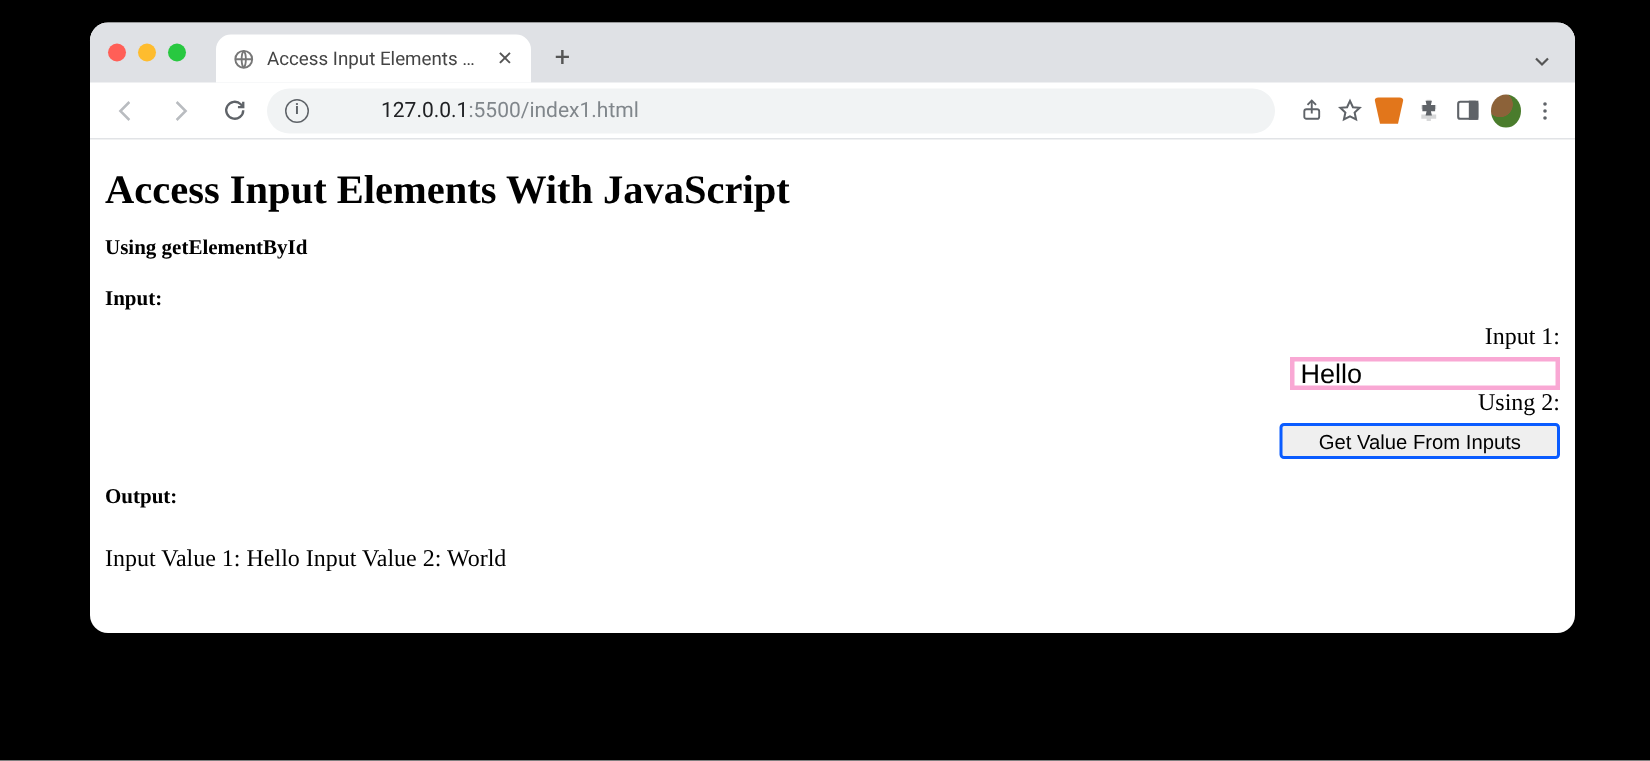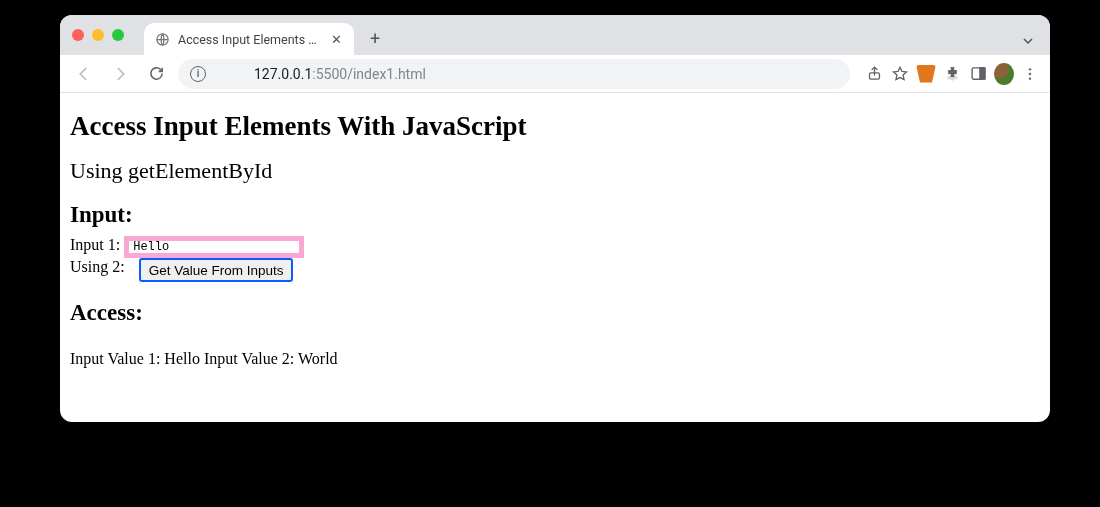--- a/index.html
+++ b/index.html
@@ -72,31 +72,31 @@
   .toolbar .right { display:flex; align-items:center; gap:6px; margin-left:6px;}
   .ico {width:20px;height:20px;display:flex;align-items:center;justify-content:center;color:#5f6368;}
   .fox {width:20px;height:18px;background:#e2761b;border-radius:3px; clip-path: polygon(0 0,100% 0,80% 100%,20% 100%);}
   .avatar{width:22px;height:22px;border-radius:50%;background:radial-gradient(circle at 30% 30%, #8c6239 0 40%, #4a7c2c 42% 100%);}
   
   .page {
     flex:1; overflow:auto; padding:4px 10px 10px 10px; color:#000;
     font-family: "Times New Roman", Times, serif;
   }
   .page h1{font-size:27px;margin:14px 0 10px;font-weight:700;}
-  .page h2{font-size:22px;margin:16px 0 4px;font-weight:400;}
-  .page h3{font-size:23px;margin:18px 0 8px;font-weight:700;}
-  .row{display:flex;align-items:flex-start; gap:4px;}
+  .page h2{font-size:14px;margin:16px 0 4px;font-weight:700;}
+  .page h3{font-size:14px;margin:18px 0 8px;font-weight:700;}
+  .row{display:flex;align-items:flex-end; gap:4px;flex-direction:column;}
   .page label{font-size:16px;}
   .page input[type=text]{
-    font-family:Liberation Mono, monospace;font-size:12px;border:5px solid #f9a8d4;height:22px;padding:1px 4px;width:180px;background:#fff;
+    font-family:Liberation Sans, sans-serif;font-size:18px;border:3px solid #f9a8d4;height:22px;padding:1px 4px;width:180px;background:#fff;
   }
   .page button.gv{
     font-family:Arial,sans-serif;font-size:13.5px;
     background:#efefef;border:2px solid #0a5cff;border-radius:3px;
-    height:24px;padding:0 8px;cursor:pointer; margin-left:10px;
+    height:24px;padding:0 24px;cursor:pointer; margin-left:10px;
   }
   .page p.out{font-size:16px;margin:24px 0;}
   svg{display:block;}
 </style>
 </head>
 <body>
 
 <div class="window">
 
   <div class="tabstrip">
@@ -197,17 +197,17 @@
 
     <div class="row">
       <label>Input 1:</label>
       <input type="text" value="Hello" style="">
     </div>
     <div class="row">
       <label>Using 2:</label>
       <button class="gv">Get Value From Inputs</button>
     </div>
 
-    <h3>Access:</h3>
+    <h3>Output:</h3>
     <p class="out">Input Value 1: Hello Input Value 2: World</p>
   </div>
 
 </div>
 
 </body></html>

